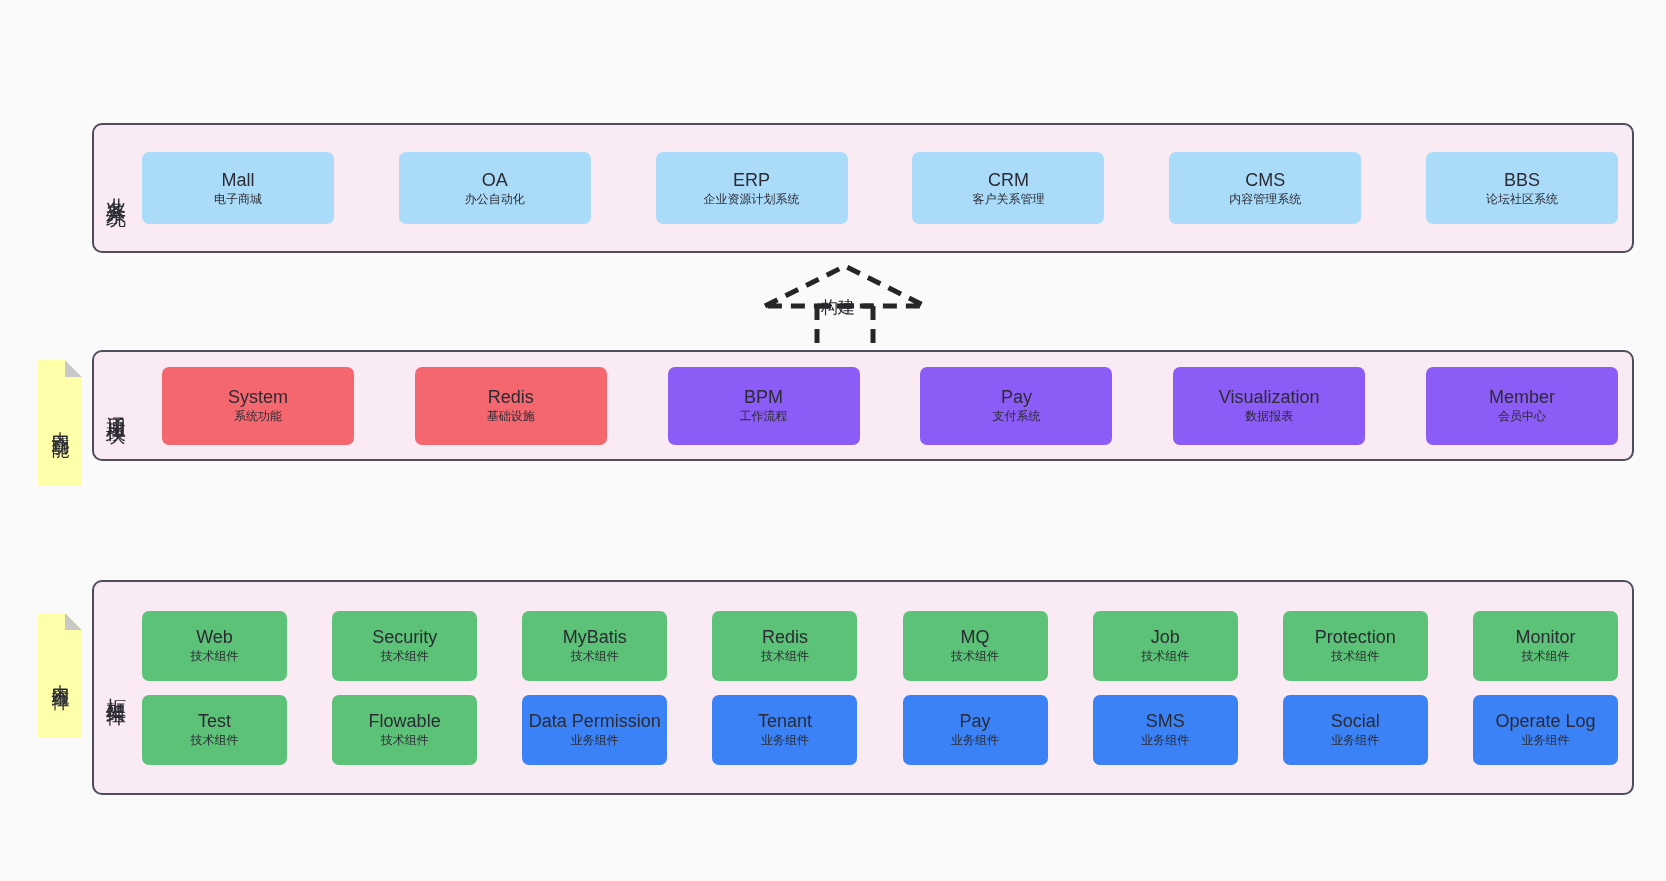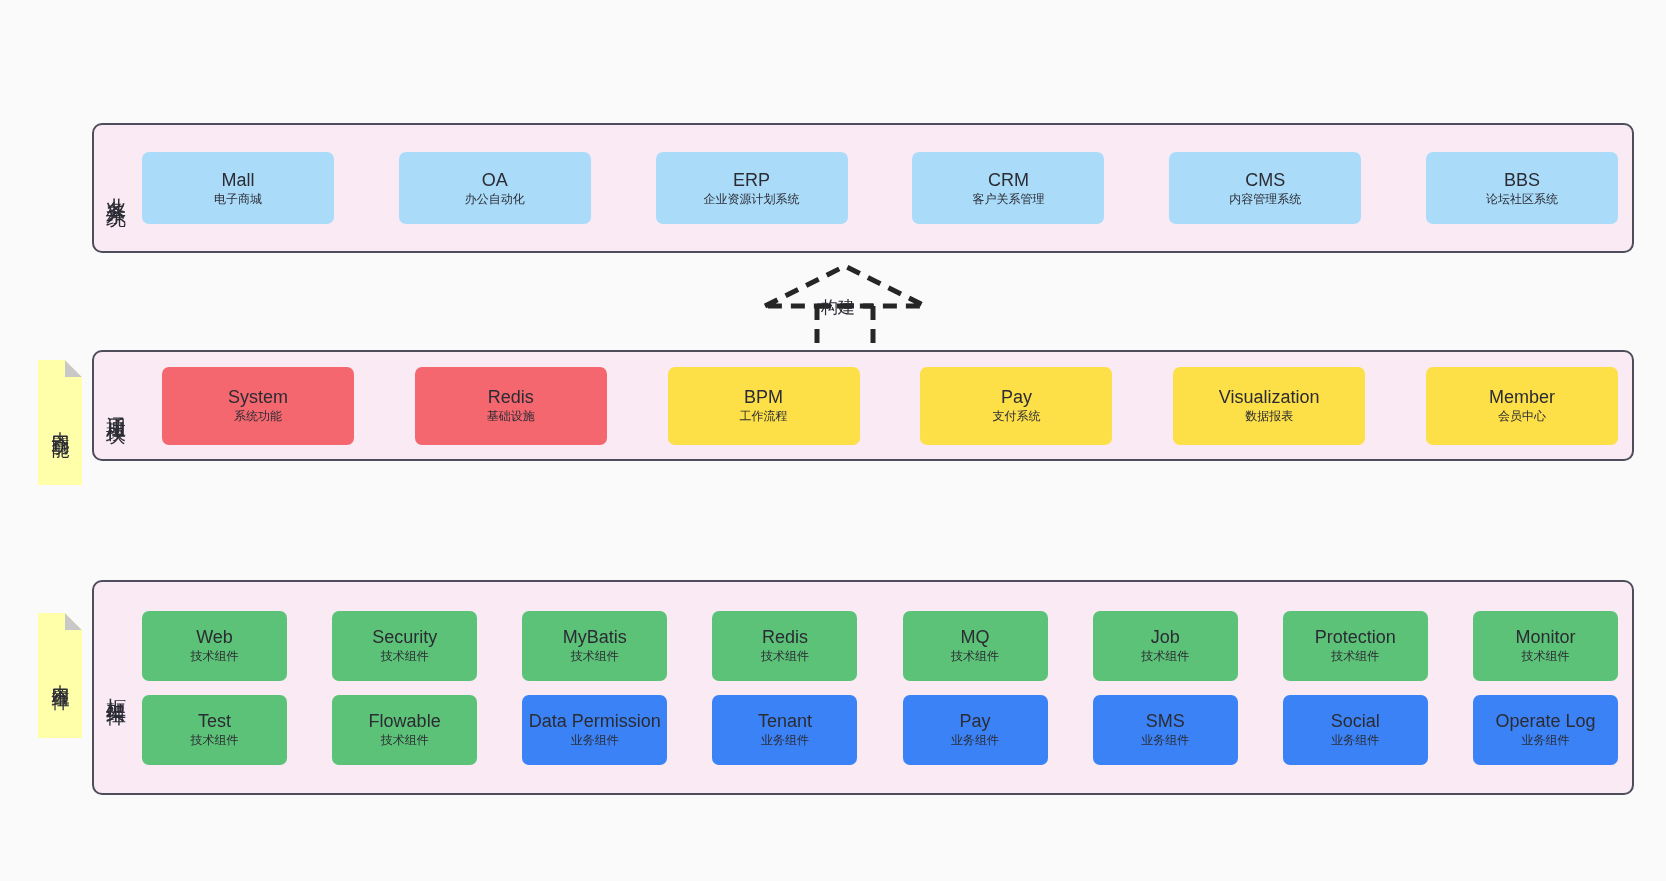--- a/index.html
+++ b/index.html
@@ -101,21 +101,21 @@
     background: #aadcfa;
     width: 192px;
     height: 72px;
   }
   
   .mod-node {
     width: 192px;
     height: 78px;
   }
   .mod-node.strong { background: #f4676f; }
-  .mod-node.soft   { background: #fde047; }
+  .mod-node.soft   { background: #8b5cf6; }
 
   
   .fw-node {
     width: 145px;
     height: 70px;
   }
   .fw-node.tech { background: #5cc277; }
   .fw-node.biz  { background: #3b82f6; }
 
   

